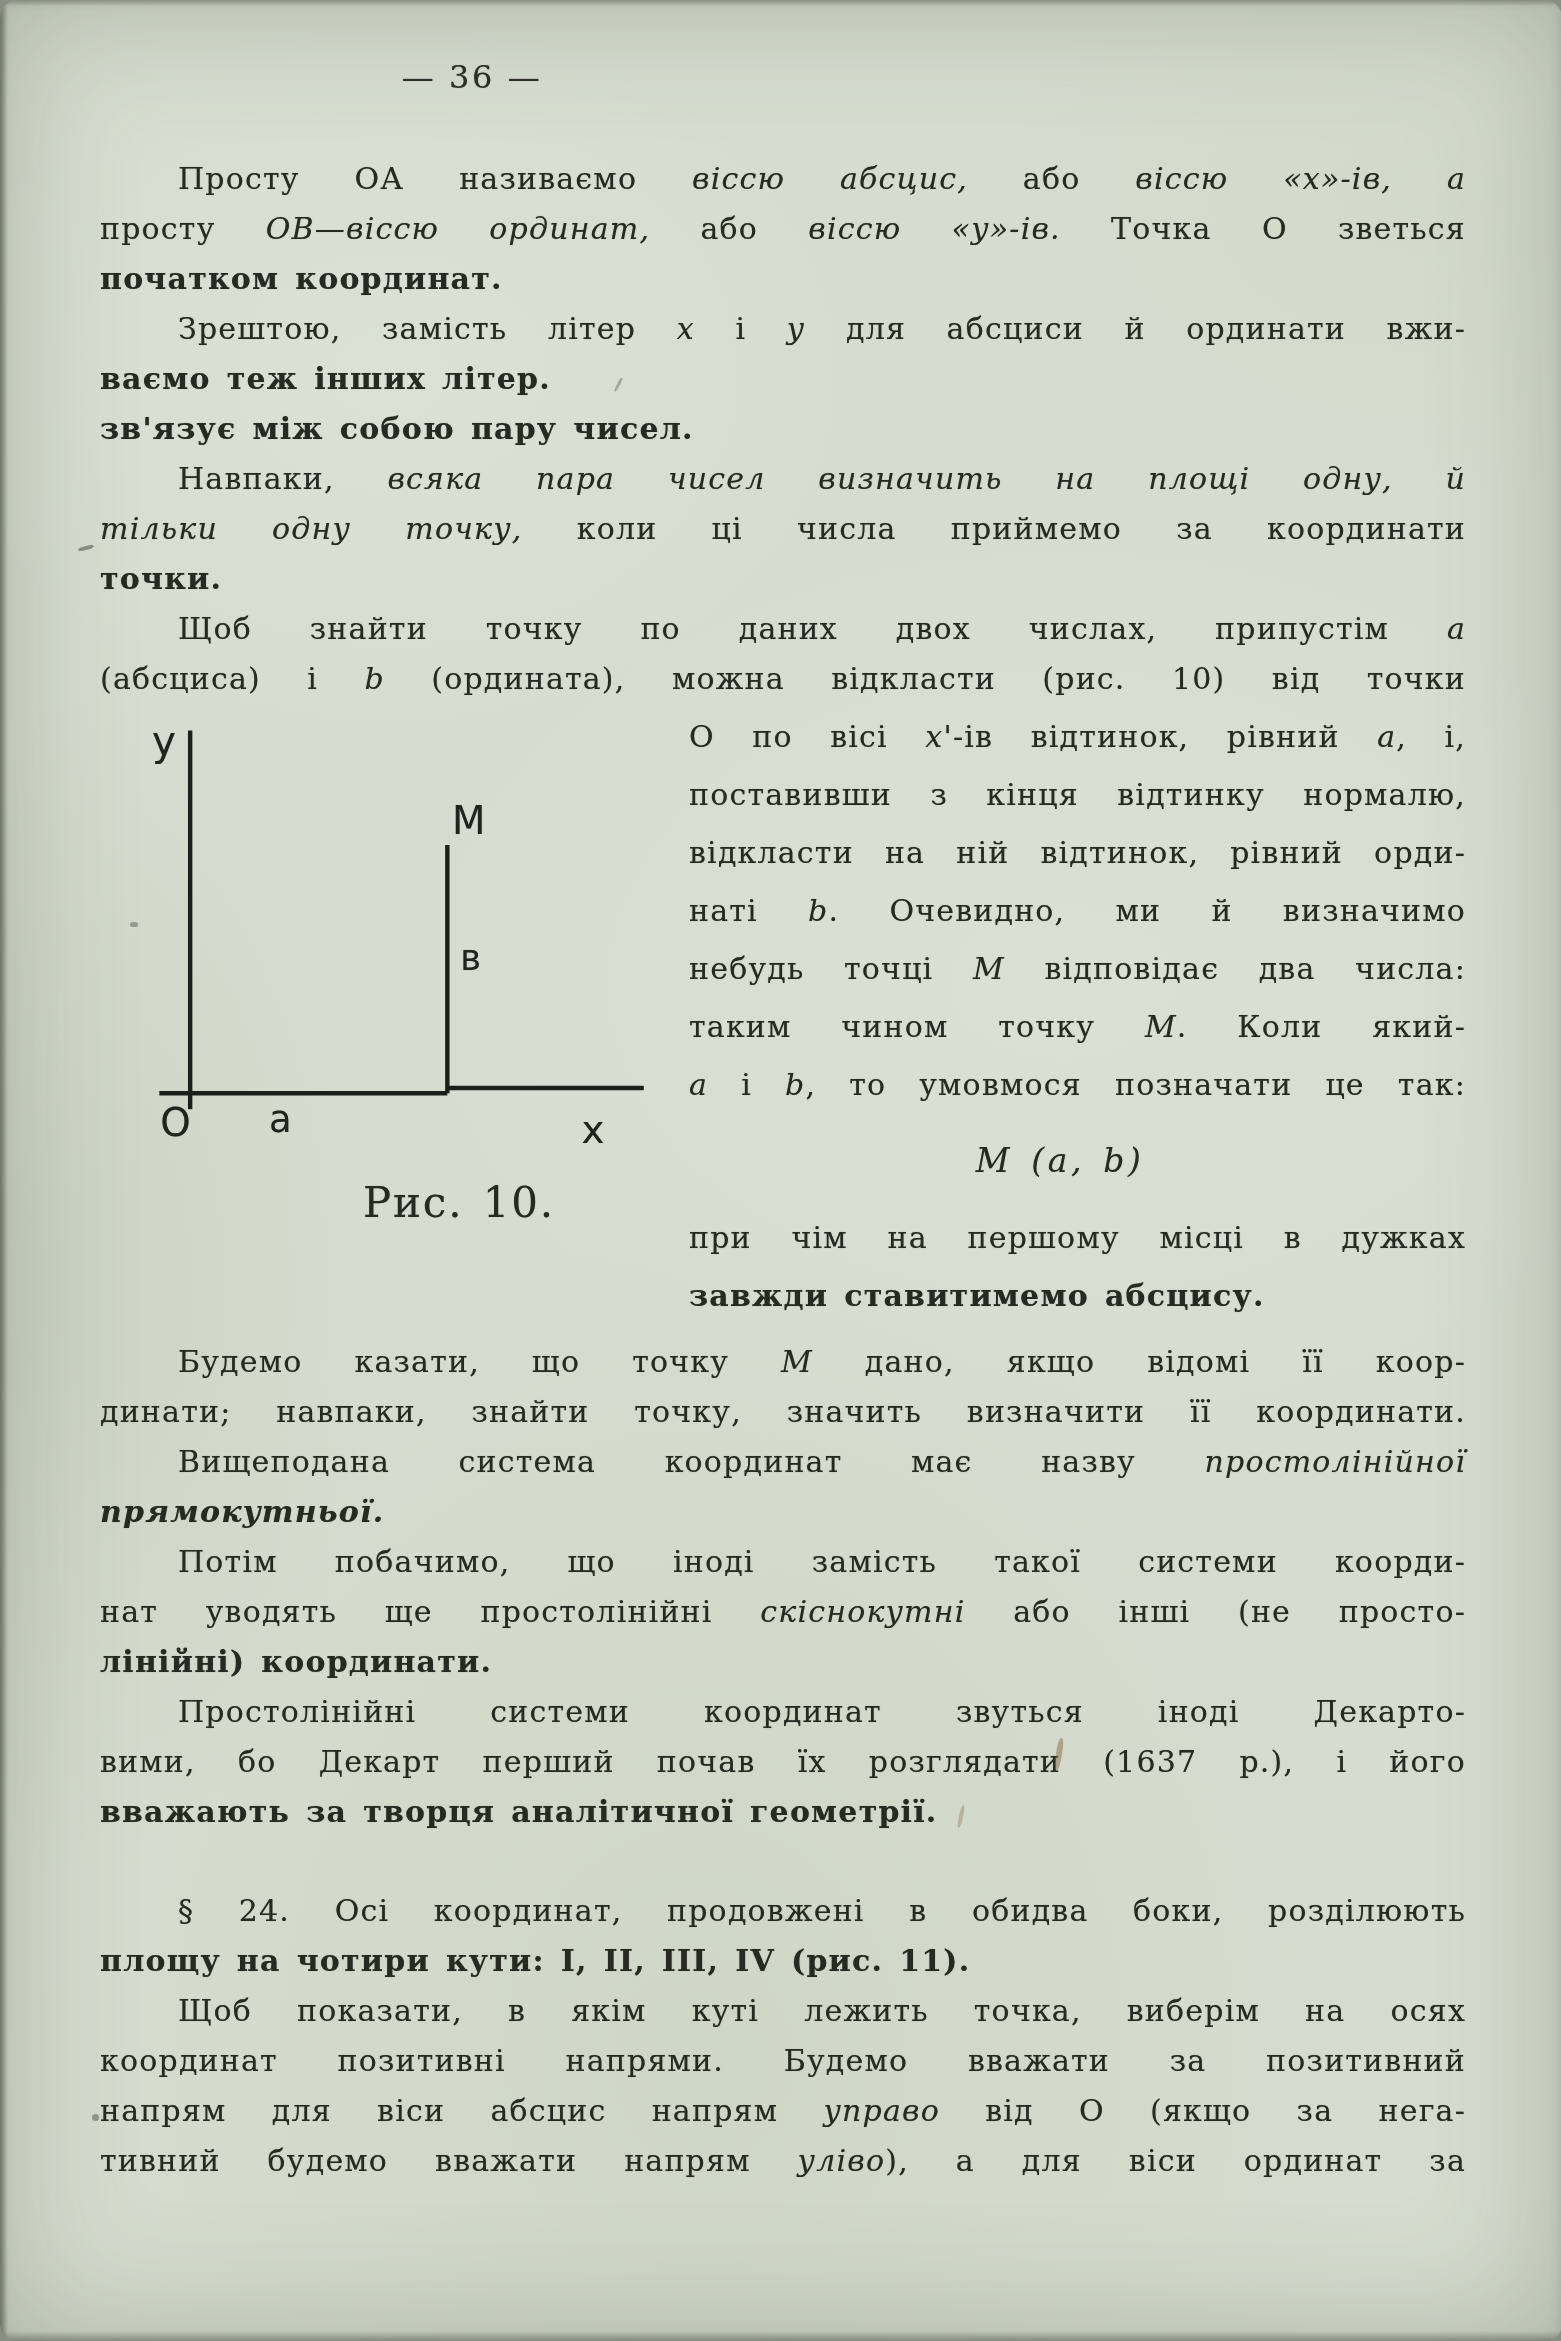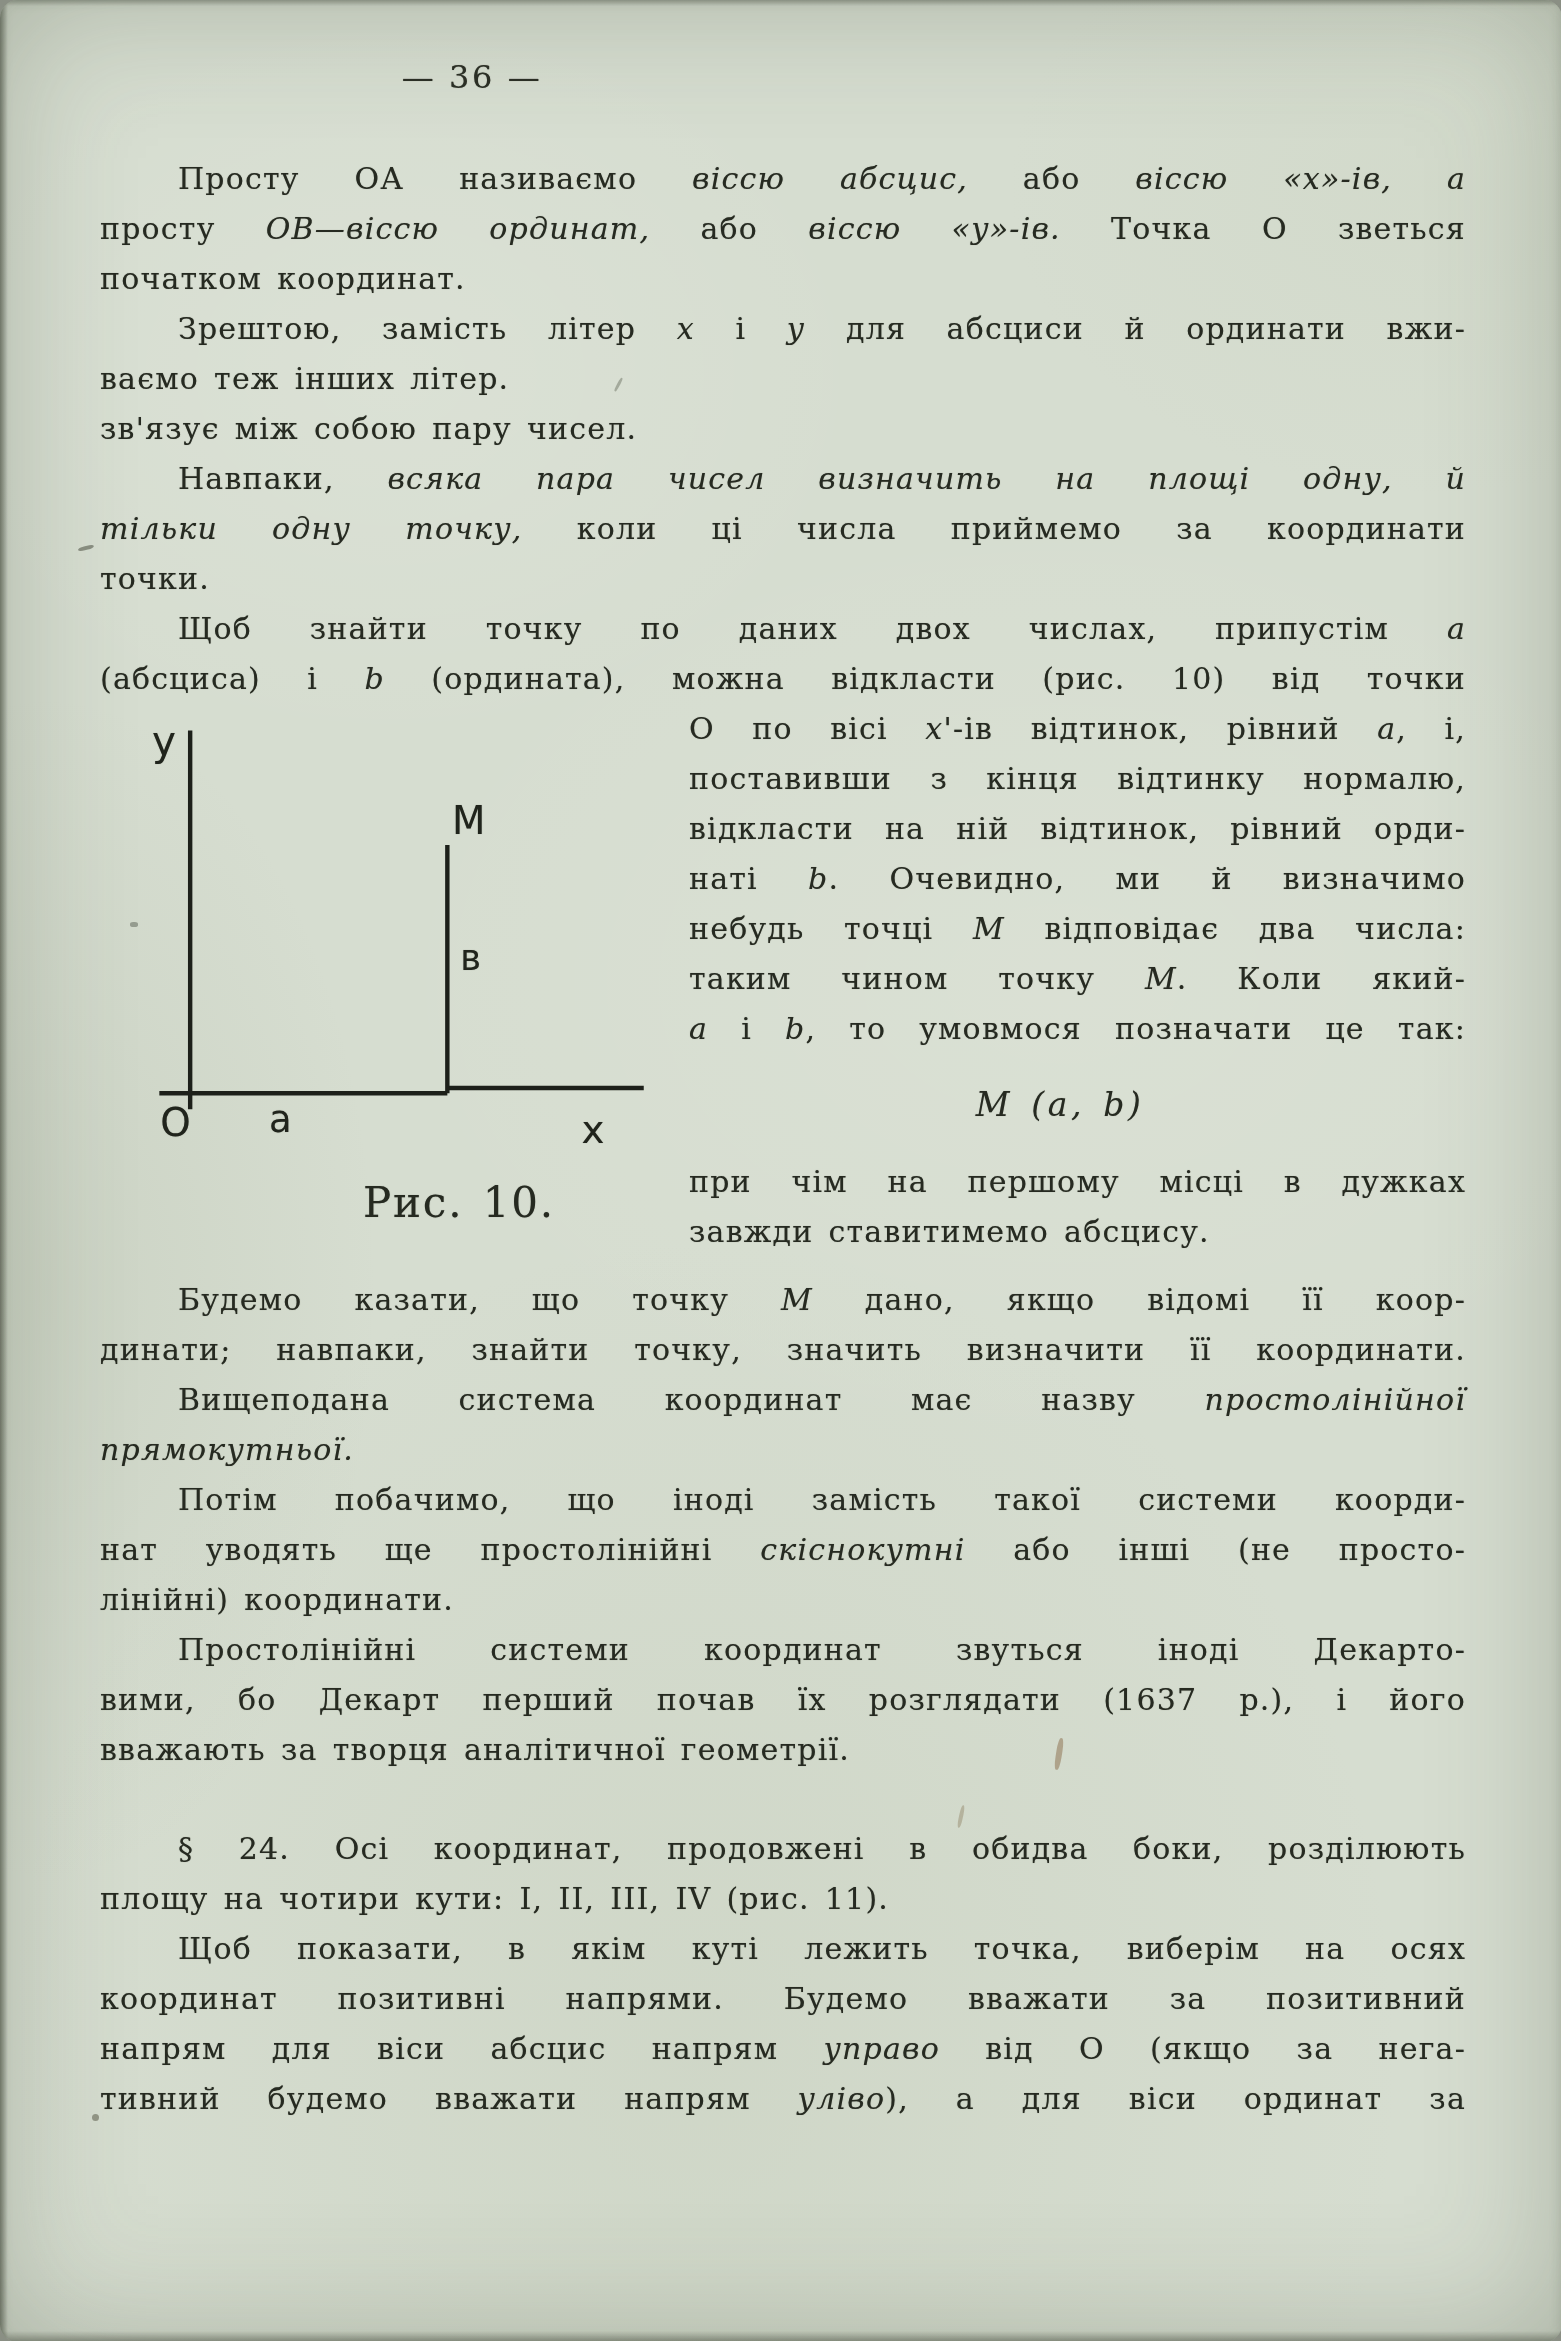--- a/index.html
+++ b/index.html
@@ -36,22 +36,22 @@
     color:#2b2f26;text-shadow:0 0 0.9px rgba(38,42,32,.45);
   }
 
   .content{
     position:absolute;left:100px;top:154px;width:1366px;
     font-size:30px;letter-spacing:1.2px;word-spacing:4.4px;
     text-shadow:0 0 0.9px rgba(38,42,32,.42);
   }
   .ln,.rln,.formula{height:50px;line-height:50px;}
   .ln{text-align:justify;text-align-last:justify;}
-  .rln{text-align:justify;text-align-last:justify;}
-  .lnend{text-align:left;text-align-last:left;}
+  .rln{text-align:justify;text-align-last:justify;margin-top:8px;}
+  .lnend{text-align:left;text-align-last:left;font-weight:bold;}
   .ind{text-indent:78px;}
   .it{font-style:italic;}
 
   .figrow{display:flex;margin:0 0 16px 0;}
   .figcol{position:relative;width:589px;height:555px;flex:none;}
   .txtcol{width:777px;flex:none;}
 
   .figcaption{
     position:absolute;left:262px;top:474px;width:194px;
     text-align:center;font-size:42px;letter-spacing:1.8px;

